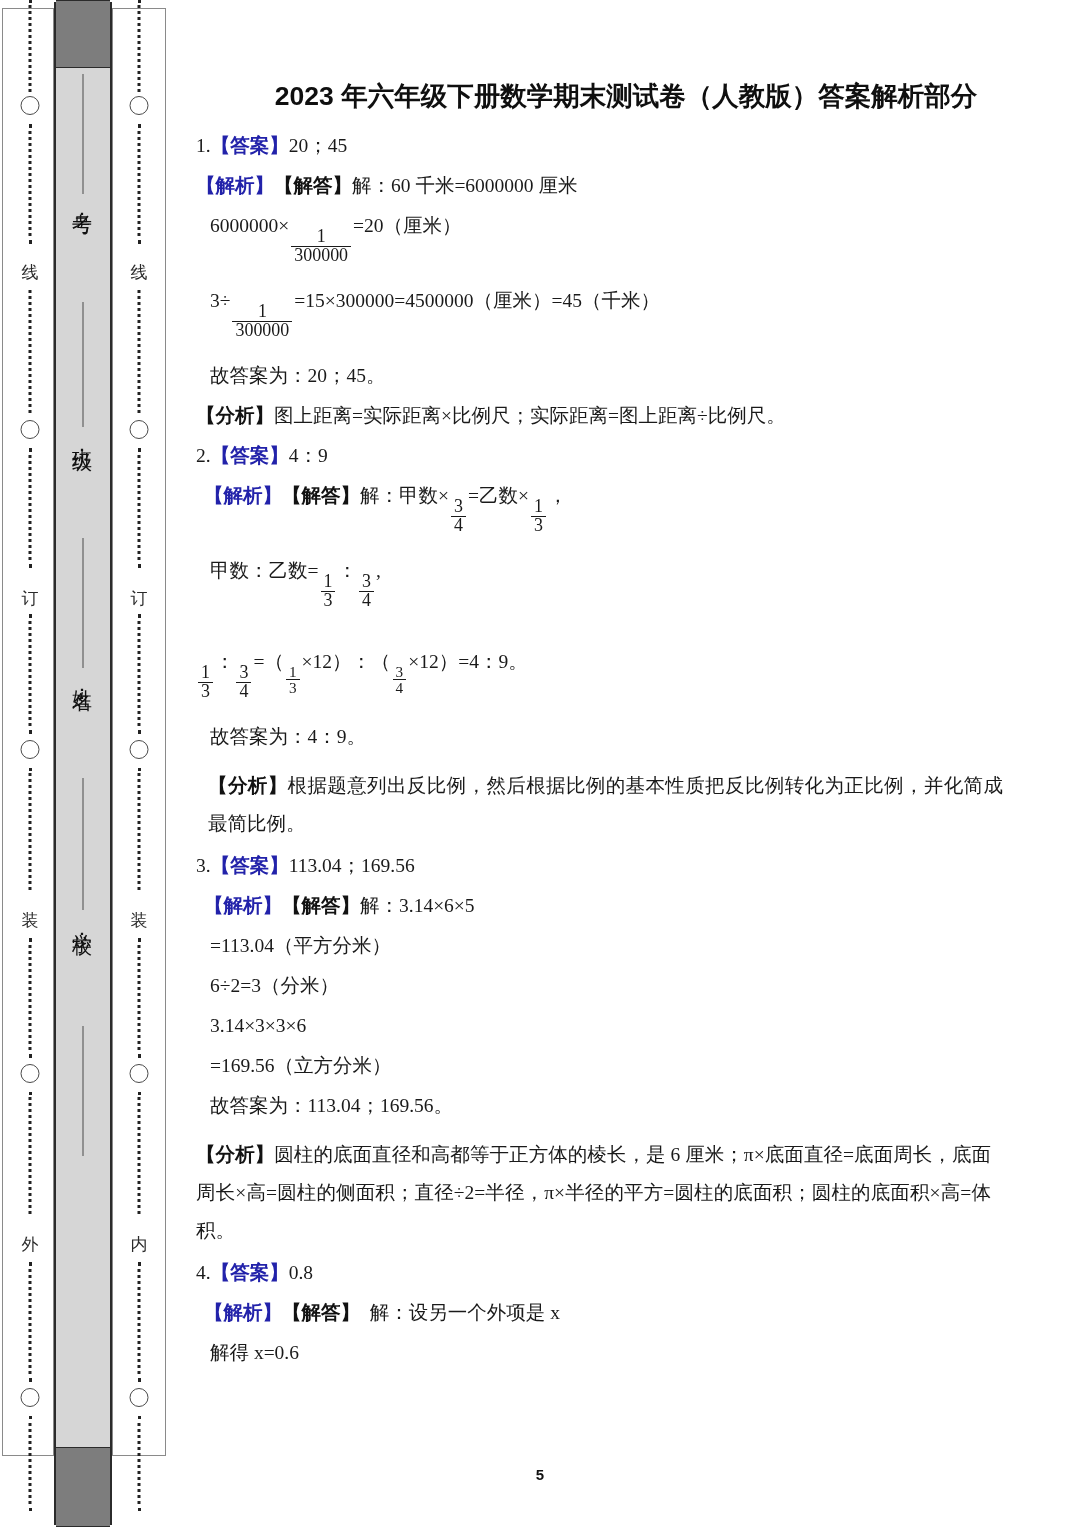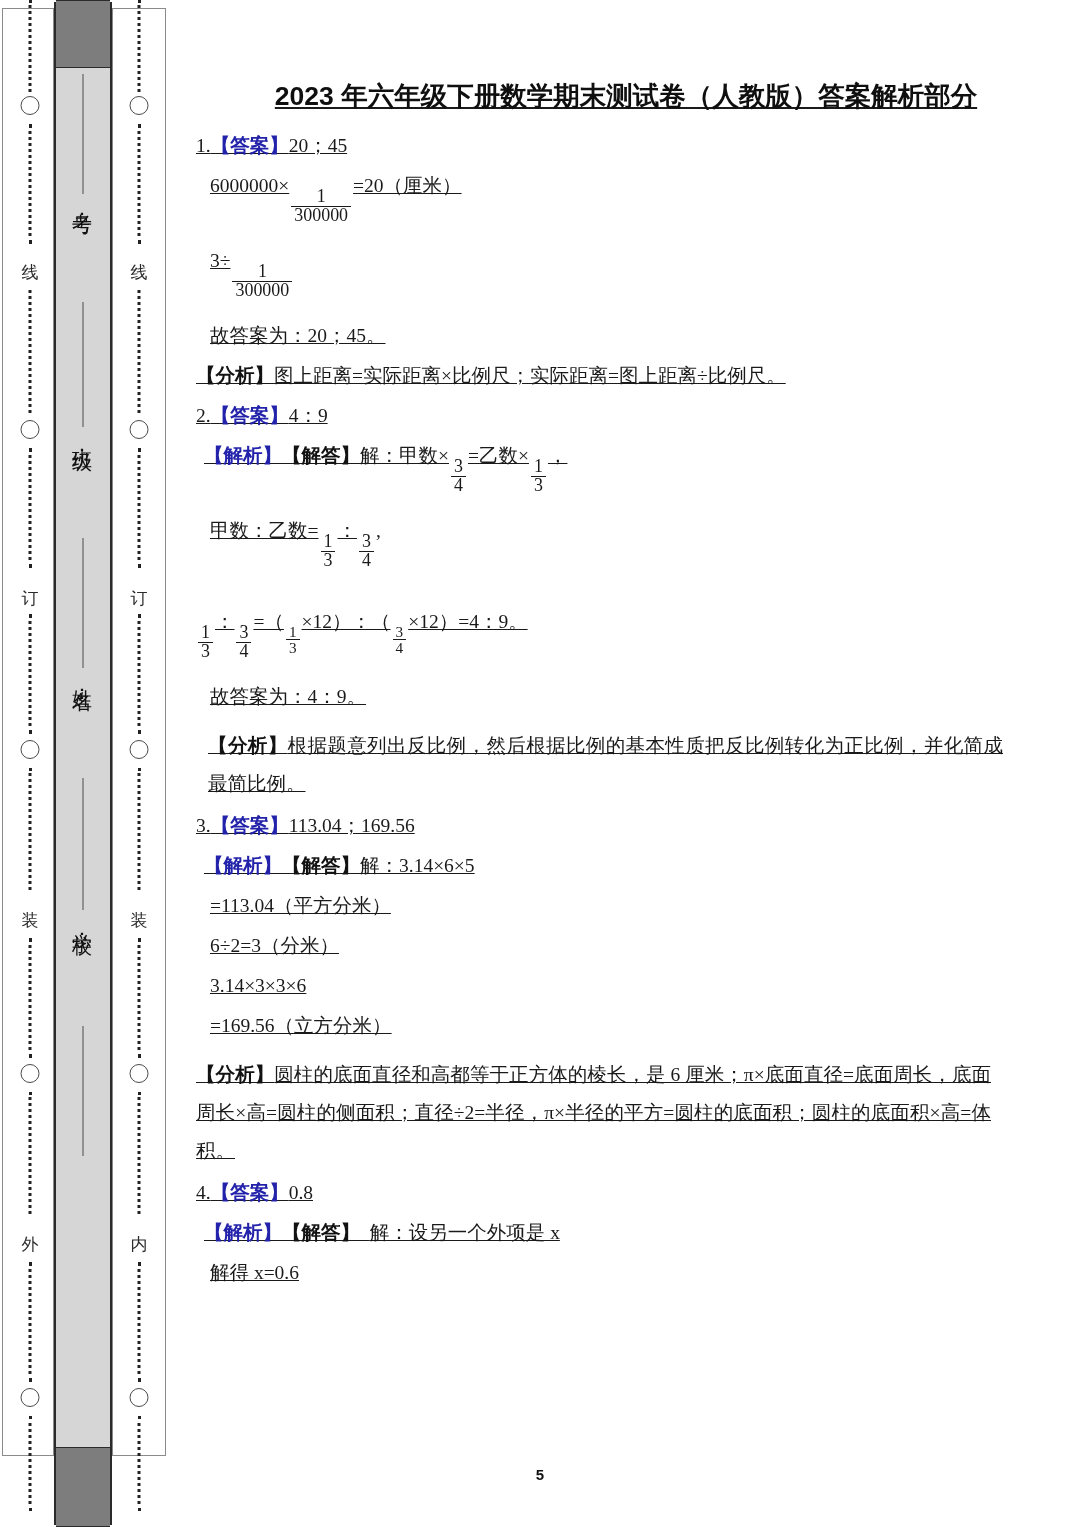--- a/index.html
+++ b/index.html
@@ -106,21 +106,20 @@
     background: #fff;
     padding: 2px 0;
   }
 
   
   #content {
     position: absolute;
     left: 196px; top: 0;
     width: 860px; height: 1527px;
     padding-top: 78px;
-    text-decoration: underline;
   }
 
   #doc-title {
     font-size: 26.5px;
     font-weight: bold;
     text-align: center;
     letter-spacing: 0px;
     color: #0f0f0f;
     margin: 0 0 22px 0;
     font-family: "Liberation Sans", "DejaVu Sans", sans-serif;
@@ -247,33 +246,36 @@
 </div>
 
 <div id="content">
 
   <h1 id="doc-title">2023 年六年级下册数学期末测试卷（人教版）答案解析部分</h1>
 
   <div class="line">
     <span class="qnum">1.</span><span class="tag-blue">【答案】</span><span>20；45</span>
   </div>
 
+  <div class="line">
+    <span class="tag-blue">【解析】</span><span class="tag-black">【解答】</span><span>解：60 千米=6000000 厘米</span>
+  </div>
 
   <div class="line indent" style="margin-bottom:26px;">
     <span>6000000×</span><span class="frac">
         <span class="num">1</span>
         <span class="den">300000</span>
       </span><span>=20（厘米）</span>
   </div>
 
   <div class="line indent" style="margin-bottom:26px;">
     <span>3÷</span><span class="frac">
         <span class="num">1</span>
         <span class="den">300000</span>
-      </span>
+      </span><span>=15×300000=4500000（厘米）=45（千米）</span>
   </div>
 
   <div class="line indent">故答案为：20；45。</div>
 
   <div class="line">
     <span class="tag-black">【分析】</span><span>图上距离=实际距离×比例尺；实际距离=图上距离÷比例尺。</span>
   </div>
 
   <div class="line">
     <span class="qnum">2.</span><span class="tag-blue">【答案】</span><span>4：9</span>
@@ -327,20 +329,21 @@
 
   <div class="line indent2">
     <span class="tag-blue">【解析】</span><span class="tag-black">【解答】</span><span>解：3.14×6×5</span>
   </div>
 
   <div class="line indent">=113.04（平方分米）</div>
   <div class="line indent">6÷2=3（分米）</div>
   <div class="line indent">3.14×3×3×6</div>
   <div class="line indent">=169.56（立方分米）</div>
 
+  <div class="line indent">故答案为：113.04；169.56。</div>
 
   <div class="para" style="margin-bottom:14px;">
     <span class="tag-black">【分析】</span><span>圆柱的底面直径和高都等于正方体的棱长，是 6 厘米；π×底面直径=底面周长，底面周长×高=圆柱的侧面积；直径÷2=半径，π×半径的平方=圆柱的底面积；圆柱的底面积×高=体积。</span>
   </div>
 
   <div class="line">
     <span class="qnum">4.</span><span class="tag-blue">【答案】</span><span>0.8</span>
   </div>
 
   <div class="line indent2">

